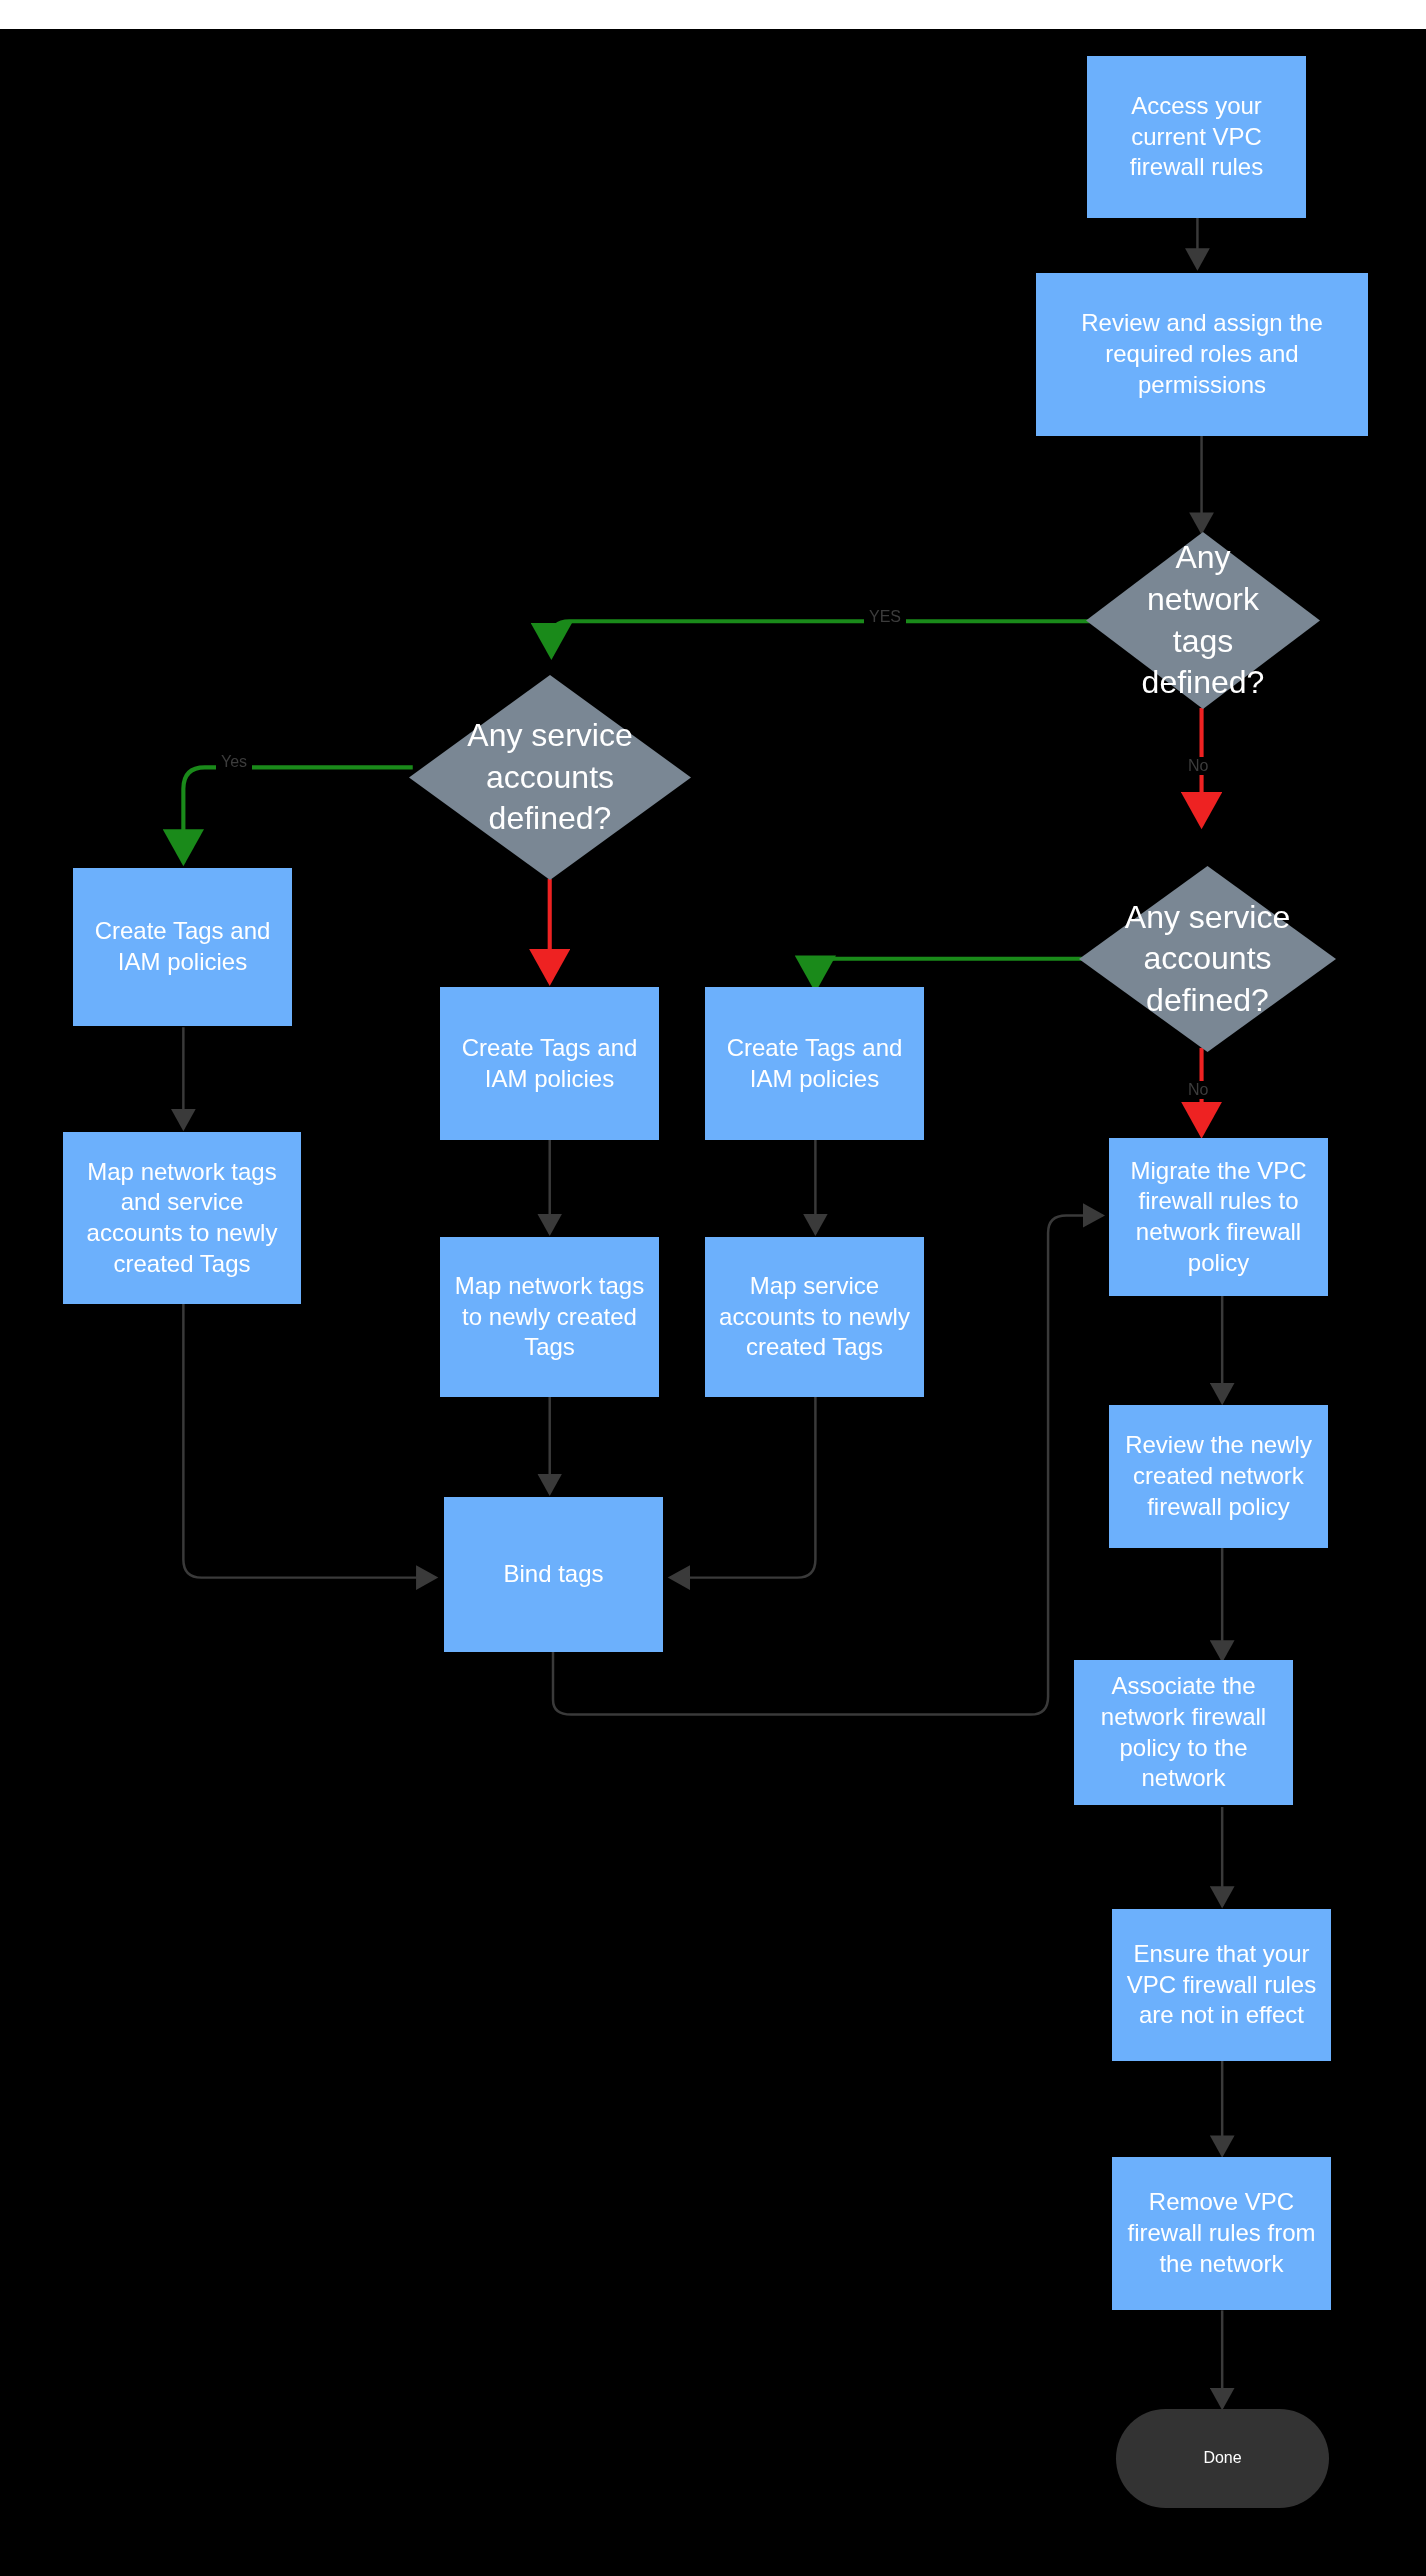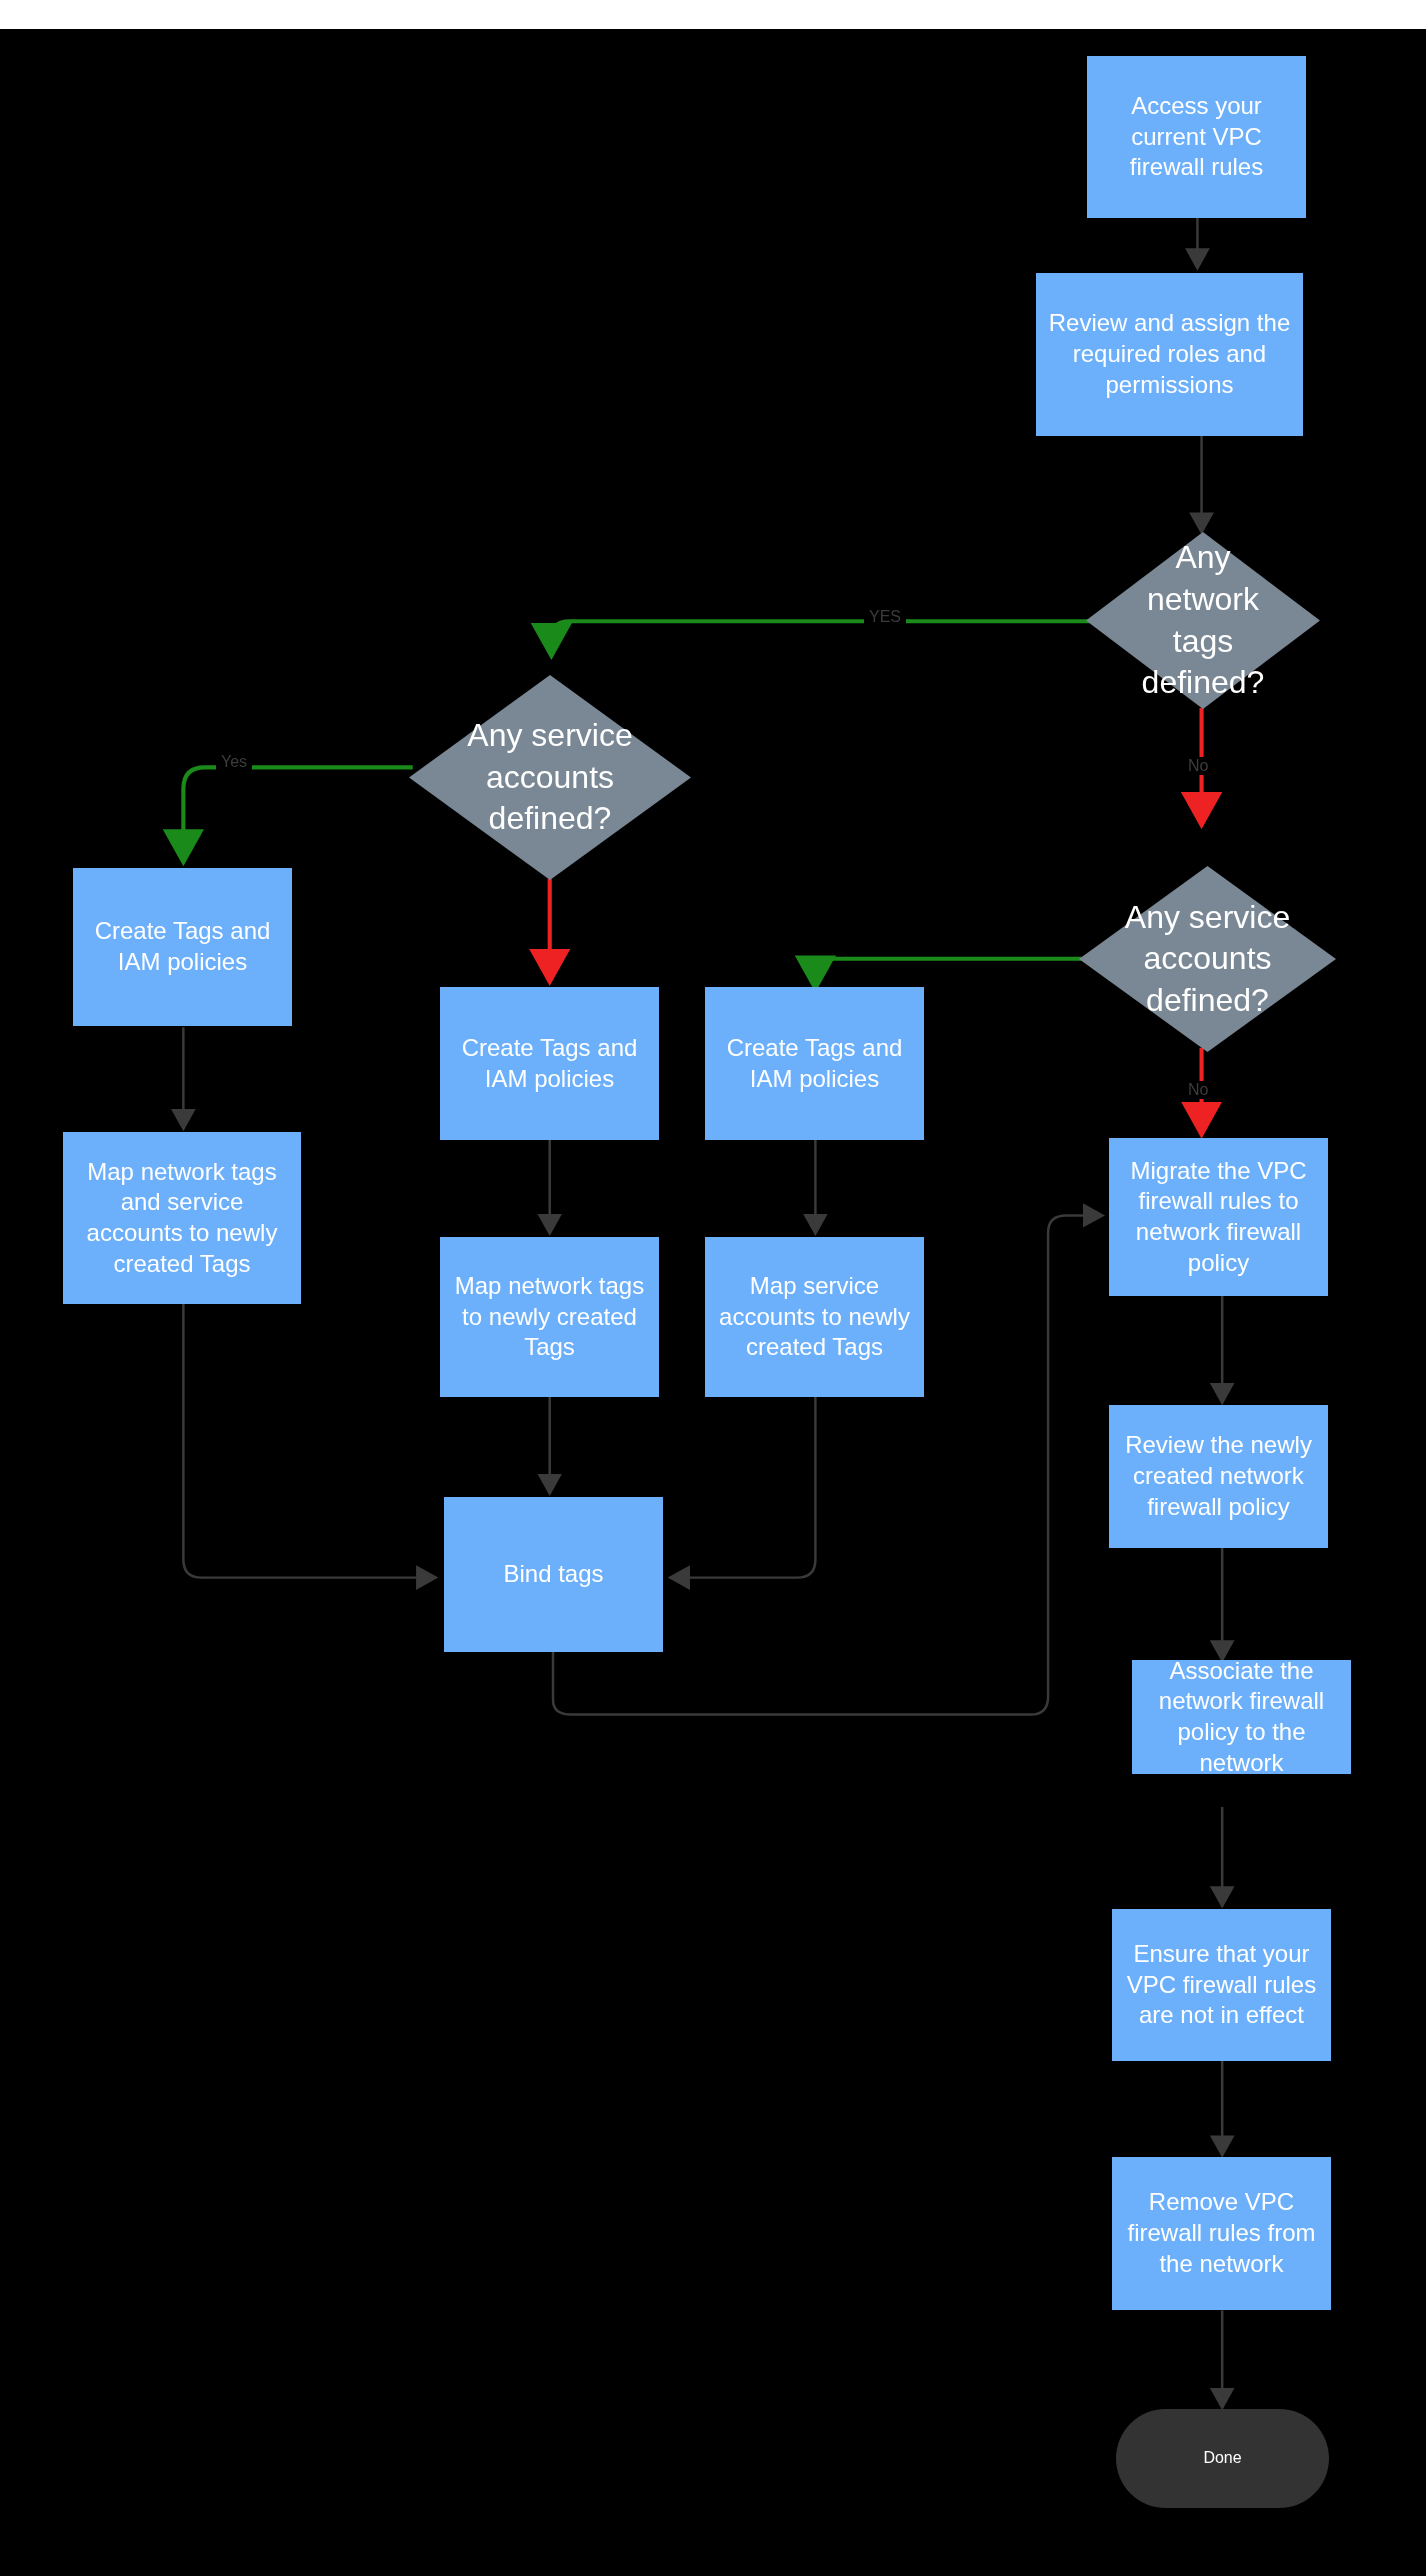--- a/index.html
+++ b/index.html
@@ -146,21 +146,21 @@
     <path d="M1481,1874 L1481,2012" stroke="#3a3a3a" stroke-width="3" fill="none" marker-end="url(#arrGray)"></path>
     <path d="M1481,2190 L1481,2310" stroke="#3a3a3a" stroke-width="3" fill="none" marker-end="url(#arrGray)"></path>
     <path d="M1481,2496 L1481,2612" stroke="#3a3a3a" stroke-width="3" fill="none" marker-end="url(#arrGray)"></path>
     <path d="M1481,2800 L1481,2918" stroke="#3a3a3a" stroke-width="3" fill="none" marker-end="url(#arrGray)"></path>
   </svg>
 
   <div class="node process" style="left:1087px; top:56px; width:219px; height:162px;">
     <span>Access your current VPC firewall rules</span>
   </div>
 
-  <div class="node process" style="left:1036px; top:273px; width:267px; height:163px;">
+  <div class="node process" style="left:1036px; top:273px; width:332px; height:163px;">
     <span>Review and assign the required roles and permissions</span>
   </div>
 
   <div class="diamond" style="left:1086px; top:532px; width:234px; height:177px;">
     <div class="shape"></div>
     <div class="dlabel">Any network tags defined?</div>
   </div>
 
   <div class="diamond" style="left:409px; top:675px; width:282px; height:205px;">
     <div class="shape"></div>
@@ -201,21 +201,21 @@
   </div>
 
   <div class="node process" style="left:1109px; top:1138px; width:219px; height:158px;">
     <span>Migrate the VPC firewall rules to network firewall policy</span>
   </div>
 
   <div class="node process" style="left:1109px; top:1405px; width:219px; height:143px;text-align:center;">
     <span>Review the newly created network firewall policy</span>
   </div>
 
-  <div class="node process" style="left:1132px; top:1660px; width:219px; height:114px;text-align:center;">
+  <div class="node process" style="left:1074px; top:1660px; width:219px; height:145px;text-align:center;">
     <span>Associate the network firewall policy to the network</span>
   </div>
 
   <div class="node process" style="left:1112px; top:1909px; width:219px; height:152px;">
     <span>Ensure that your VPC firewall rules are not in effect</span>
   </div>
 
   <div class="node process" style="left:1112px; top:2157px; width:219px; height:153px;">
     <span>Remove  VPC firewall rules from the network</span>
   </div>

